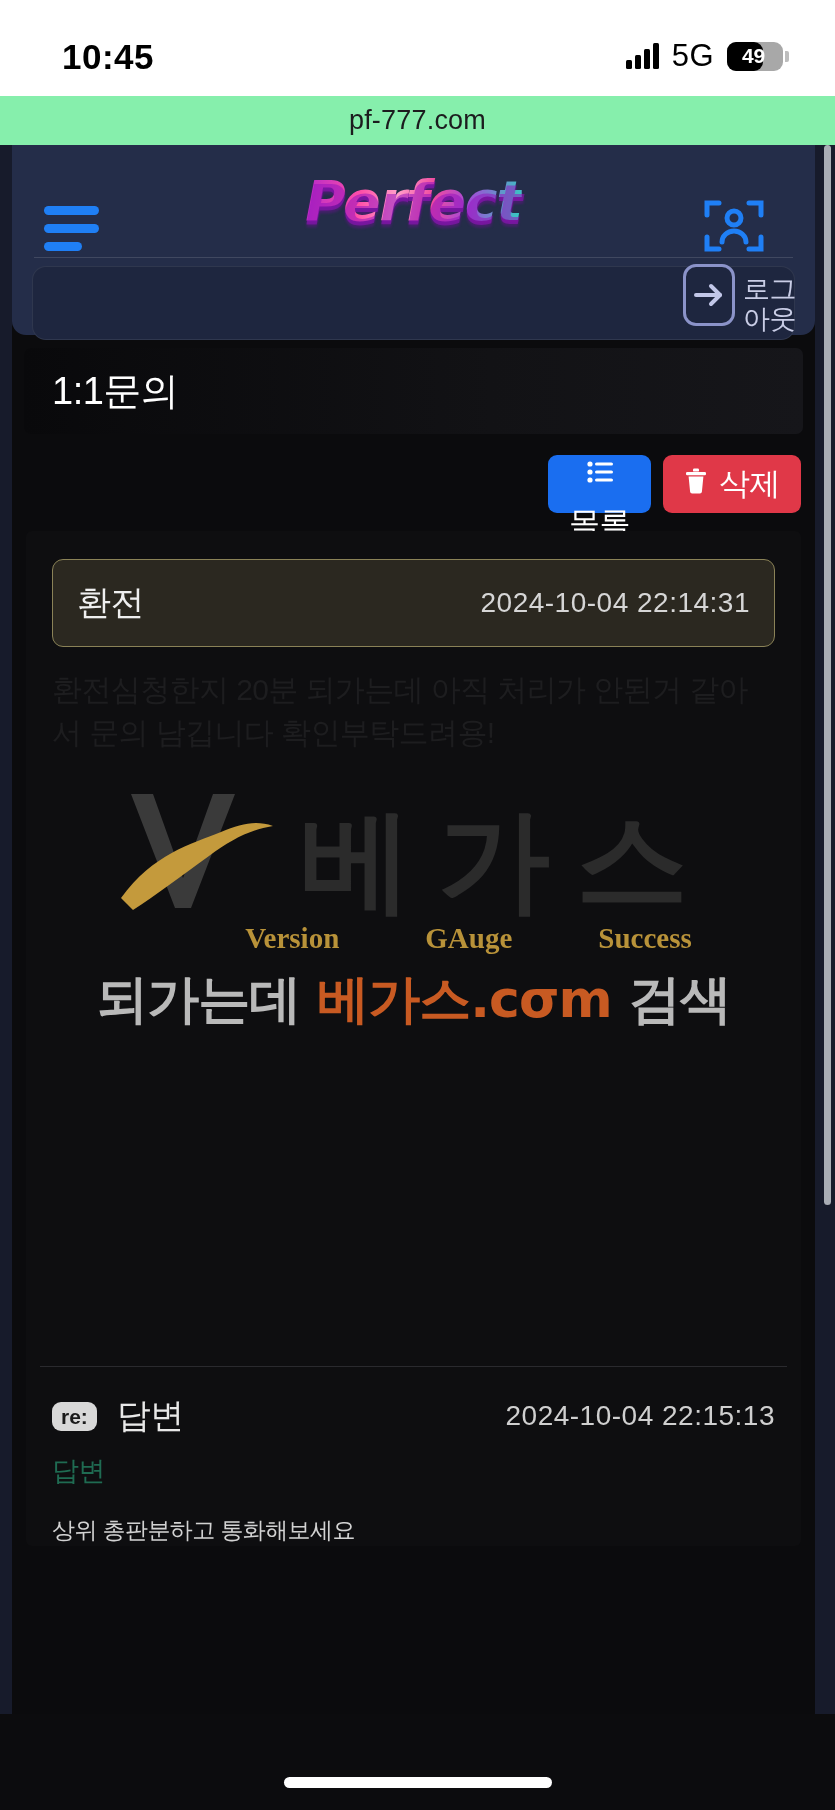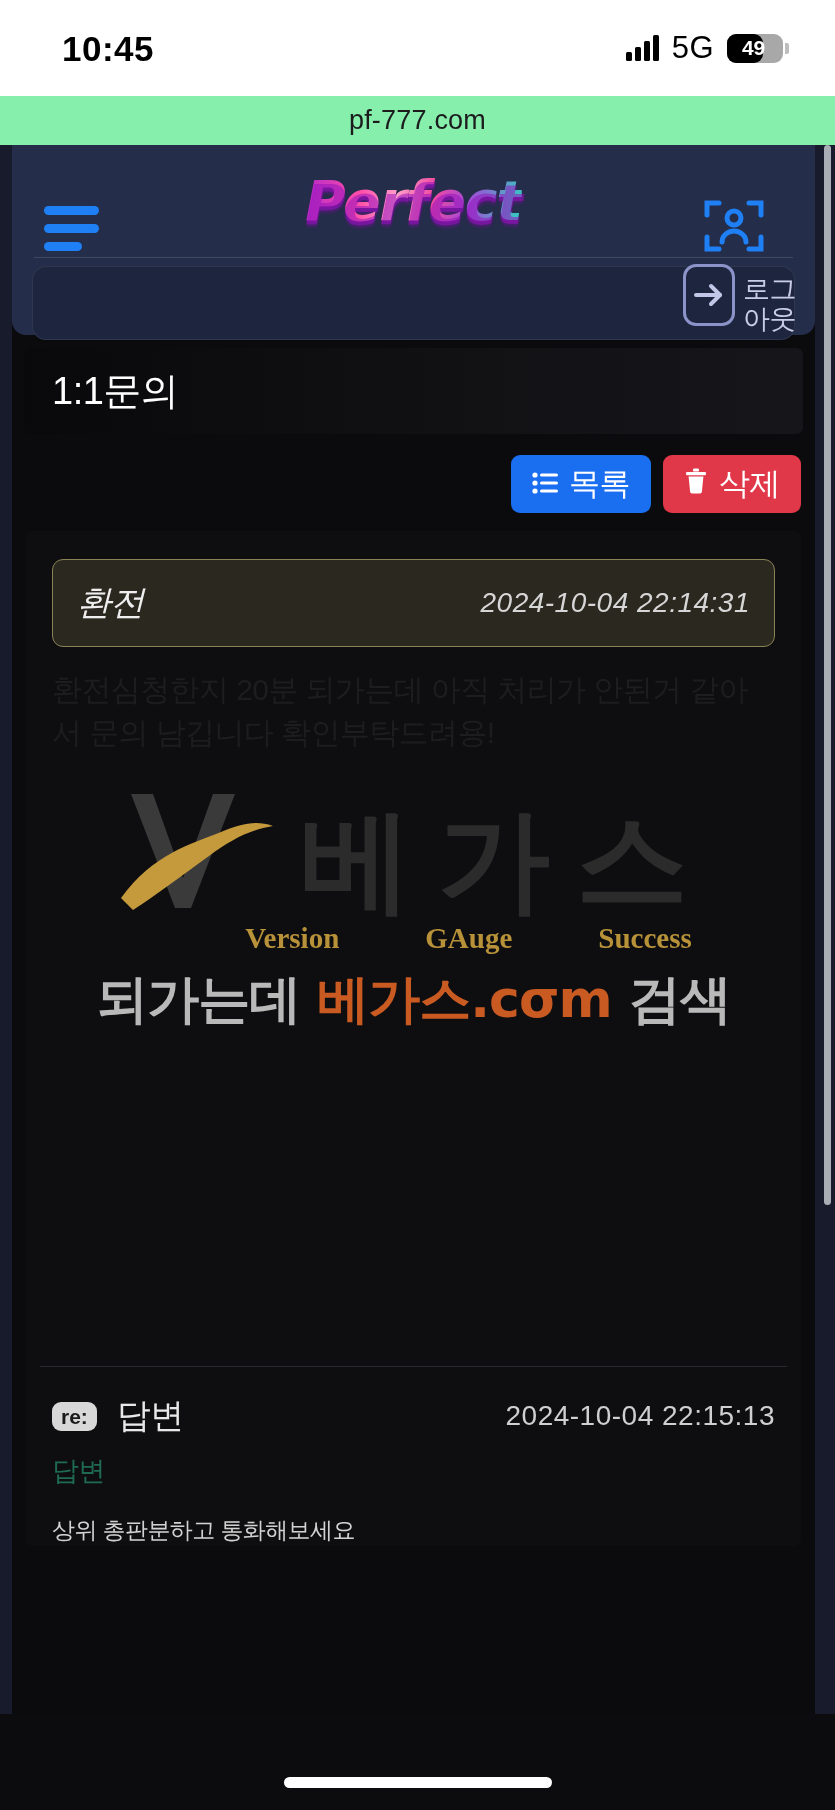--- a/index.html
+++ b/index.html
@@ -10,21 +10,21 @@
     overflow: hidden;
   }
   .phone {
     position: relative;
     width: 835px; height: 1810px;
     background: #ffffff;
   }
 
   
   .statusbar {
-    position: absolute; top: 0; left: 0; right: 0; height: 96px;
+    position: absolute; top: 8px; left: 0; right: 0; height: 96px;
     display: flex; align-items: center; justify-content: space-between;
     padding: 0 52px 0 62px;
   }
   .sb-time {
     font-size: 35px; font-weight: 600; color: #000;
     letter-spacing: 0.5px; line-height: 1;
   }
   .sb-right { display: flex; align-items: center; gap: 13px; }
   .sig { display: flex; align-items: flex-end; gap: 3px; height: 26px; }
   .sig i { display: block; width: 6px; background: #000; border-radius: 1.5px; }
@@ -135,37 +135,36 @@
   .actions {
     display: flex; justify-content: flex-end; gap: 12px;
     padding: 21px 14px 18px 0; background: #0b0b0d;
   }
   .btn {
     display: flex; align-items: center; gap: 11px;
     height: 58px; padding: 0 21px; border-radius: 9px;
     font-size: 31px; color: #fff; border: none; cursor: pointer;
     font-family: "Liberation Sans", sans-serif; letter-spacing: -.5px;
   }
-  .btn-list { background: #1a6ef0; }
+  .btn-list { background: #1a6ef0; flex-direction: column; }
   .btn-del  { background: #e03848; }
 
   
   .panel {
     margin: 0 14px; background: #0e0e10;
     border-radius: 6px; height: 1015px; position: relative;
     overflow: hidden;
   }
   .post-head {
     margin: 28px 26px 0 26px;
     border: 1px solid #8a8257; border-radius: 11px;
     background: #2b2820;
     height: 88px;
     display: flex; align-items: center; justify-content: space-between;
     padding: 0 24px 0 24px;
-    font-style: italic;
   }
   .post-head .t { color: #efefef; font-size: 34px; letter-spacing: -.5px; }
   .post-head .d { color: #d6d6d6; font-size: 28px; letter-spacing: .5px; }
 
   .post-body {
     margin: 22px 26px 0 26px;
     color: #1d1d1f; font-size: 30px; line-height: 1.42; letter-spacing: -.6px;
   }
 
   

